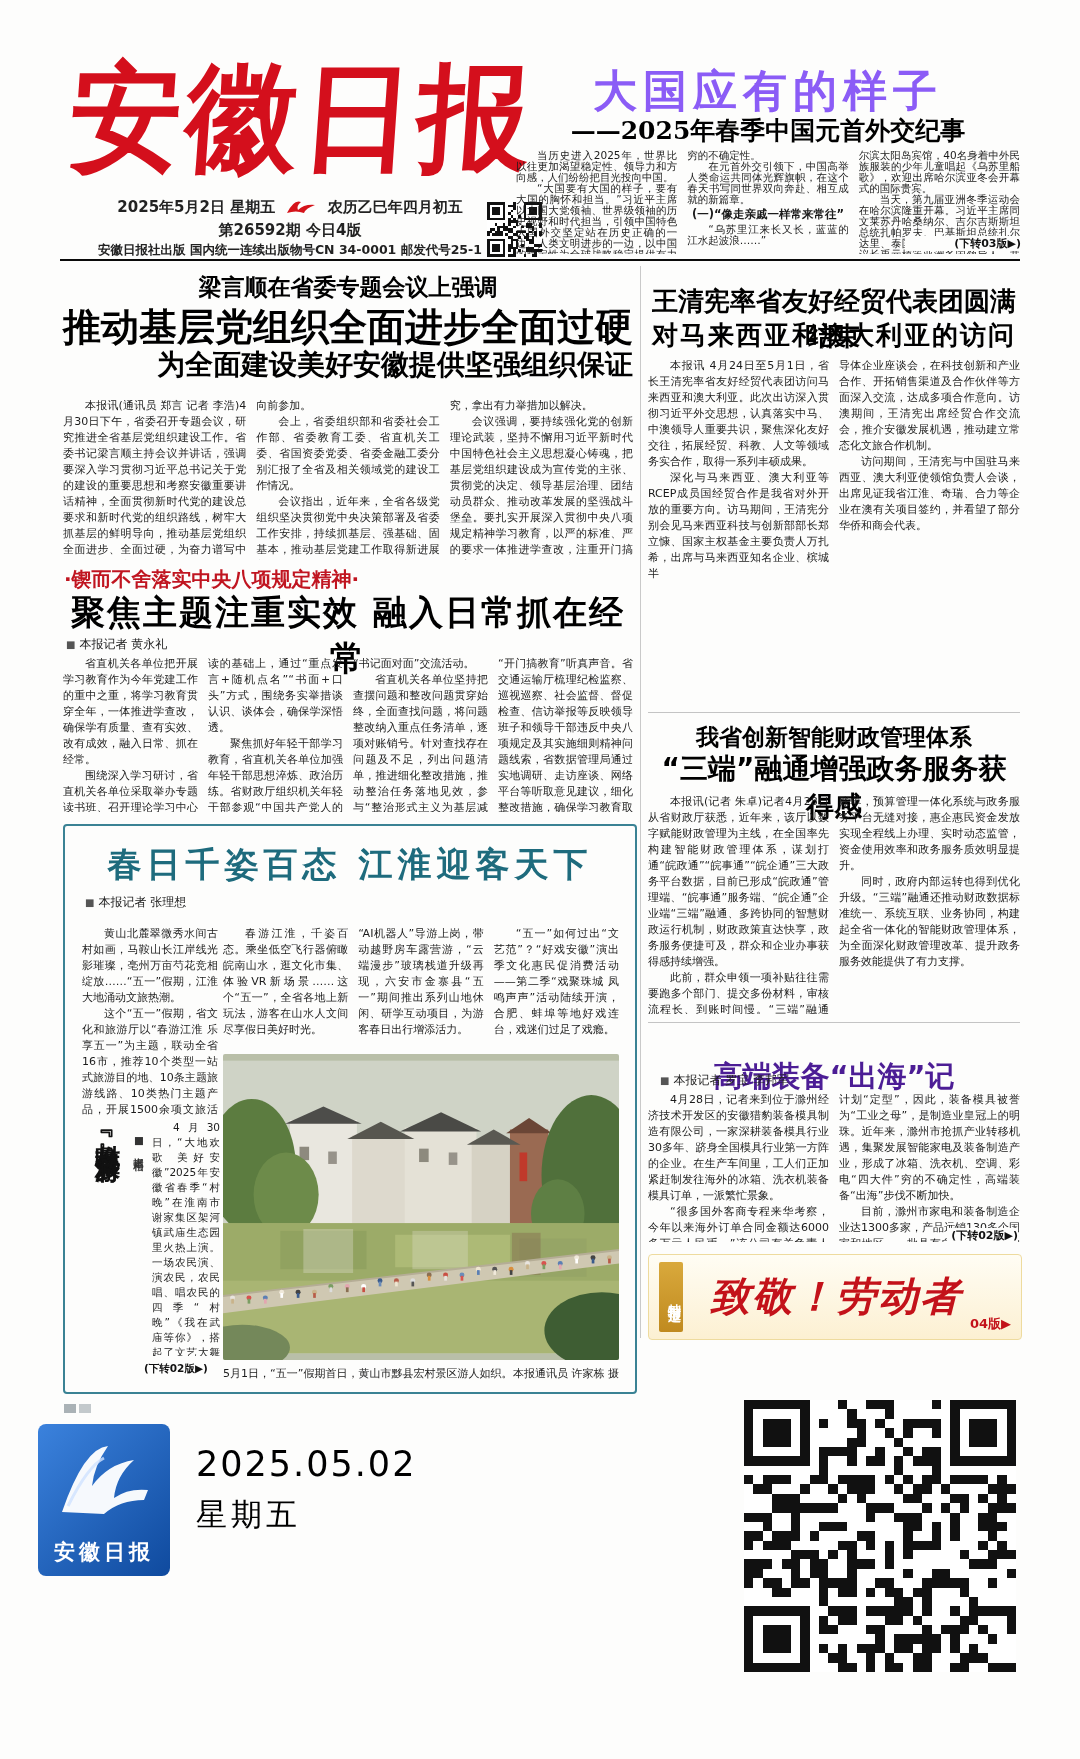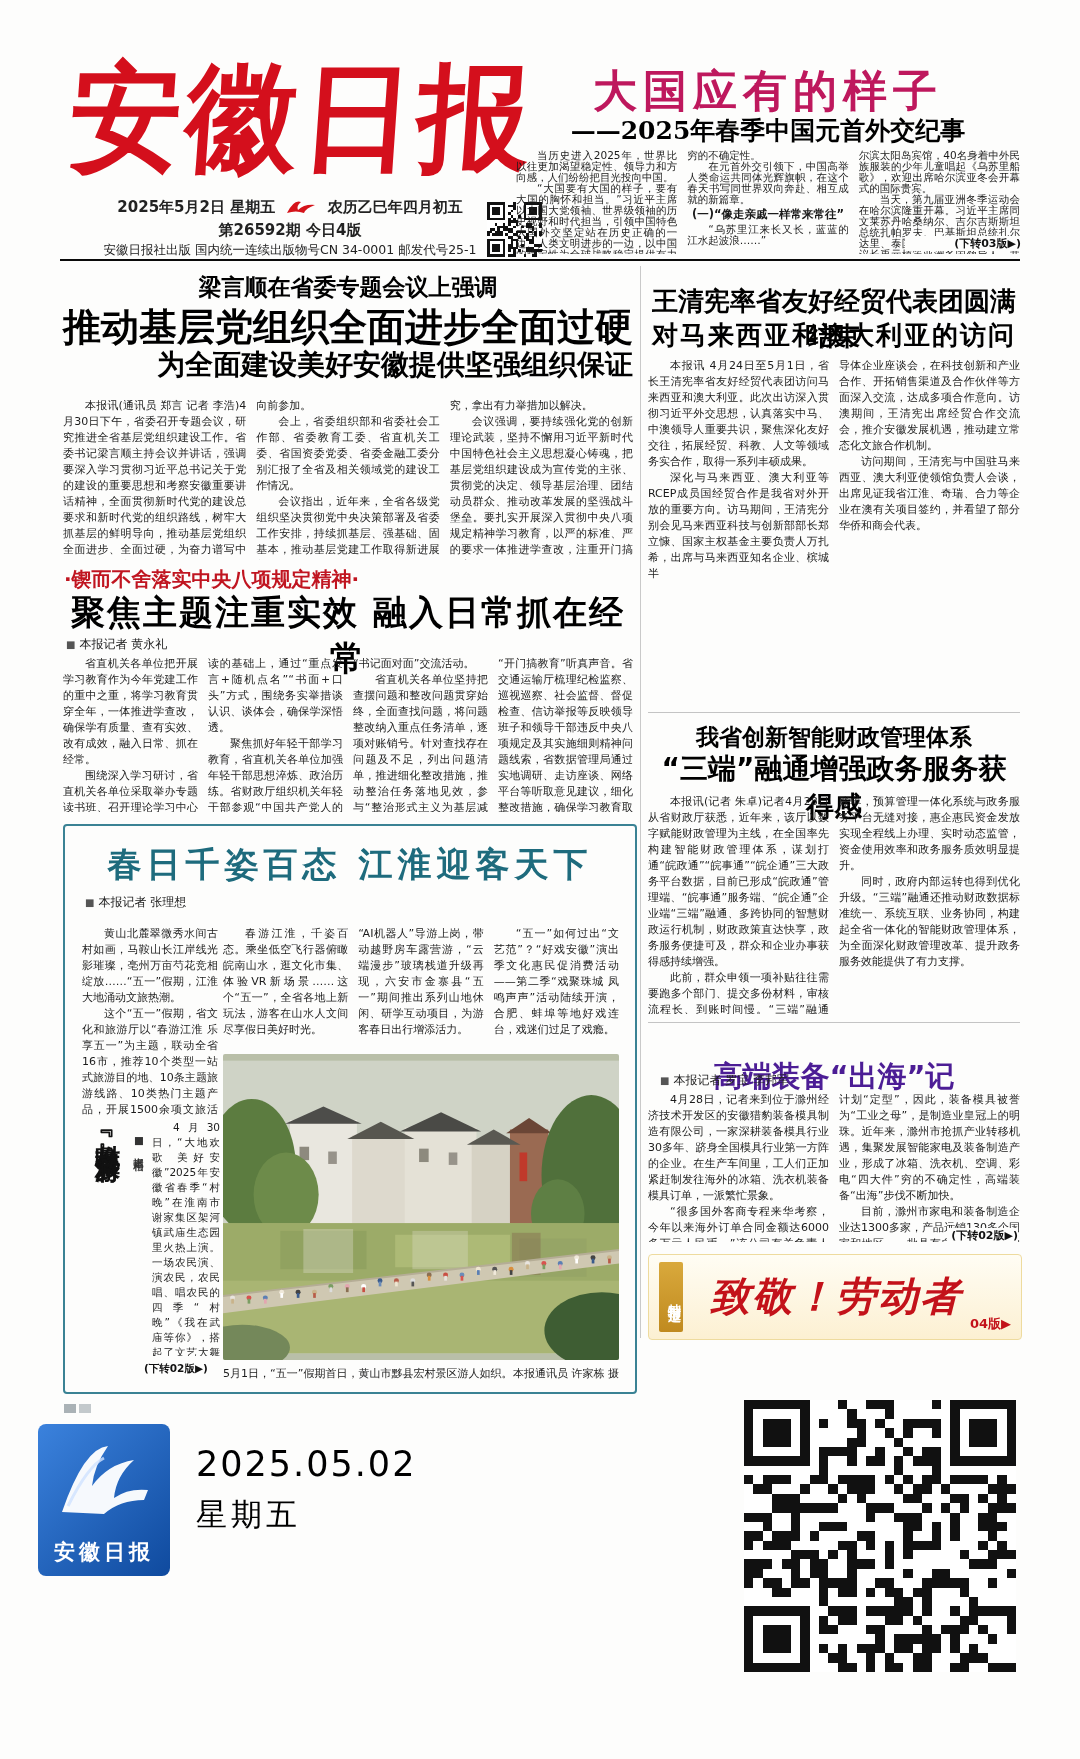--- a/index.html
+++ b/index.html
@@ -20,21 +20,21 @@
   
   #masthead-logo{left:70px;top:44px;width:436px;height:152px;font-size:112px;line-height:148px;
     color:#d40f1c;text-align:center;font-family:"DejaVu Serif",serif;font-weight:bold;
     letter-spacing:4px;transform:skewX(-4deg) scaleY(1.04);white-space:nowrap;}
   .mast-line{width:436px;left:72px;text-align:center;color:#222;}
   
   .hrule{border-top:2px solid #0a0a0a;}
   .thin{border-top:1px solid #c4c4c4;}
   .vrule{border-left:1px solid #c9c9c9;}
   
-  #topstory-title{left:516px;top:62px;width:504px;text-align:center;font-size:44px;letter-spacing:6px;color:#be185d;}
+  #topstory-title{left:516px;top:62px;width:504px;text-align:center;font-size:44px;letter-spacing:6px;color:#8b5cf6;}
   #topstory-sub{left:516px;top:114px;width:504px;text-align:center;font-size:25px;font-weight:bold;color:#000;}
   #topstory-body{left:516px;top:150px;width:504px;height:104px;}
   
   #lead-kicker{left:63px;top:272px;width:570px;text-align:center;font-size:23px;color:#000;font-weight:600;}
   #lead-h1{left:63px;top:302px;width:570px;text-align:center;font-size:38px;letter-spacing:0px;color:#000;}
   #lead-h2{left:63px;top:346px;width:570px;text-align:right;font-size:28px;color:#000;}
   #lead-body{left:63px;top:398px;width:570px;height:162px;}
   
   #focus-kicker{left:64px;top:566px;font-size:20px;font-weight:bold;color:#c01520;}
   #focus-head{left:63px;top:590px;width:570px;text-align:center;font-size:34px;color:#000;letter-spacing:2px;}
@@ -98,21 +98,21 @@
   <div class="abs mast-line" style="top:198px;font-size:15px;font-weight:600;">
     <span>2025年5月2日  星期五</span>
     <span style="display:inline-block;vertical-align:-3px;margin:0 6px;">
       <svg width="30" height="17" viewBox="0 0 30 17">
           <path d="M1 15 Q8 1 15 4 Q10 8 12 12 Q18 6 29 7 Q20 10 18 15 Q10 12 1 15 Z" fill="#d5131a"></path>
         </svg>
     </span>
     <span>农历乙巳年四月初五</span>
   </div>
   <div class="abs mast-line" style="top:221px;font-size:15px;font-weight:600;">第26592期   今日4版</div>
-  <div class="abs mast-line" style="top:242px;font-size:12.5px;">安徽日报社出版  国内统一连续出版物号CN 34-0001  邮发代号25-1</div>
+  <div class="abs mast-line" style="top:242px;font-size:12.5px;font-weight:bold;">安徽日报社出版  国内统一连续出版物号CN 34-0001  邮发代号25-1</div>
   <div class="abs qr" id="qr-small"><svg xmlns="http://www.w3.org/2000/svg" viewBox="0 0 21 21" width="100%" height="100%" shape-rendering="crispEdges">
         <rect width="21" height="21" fill="#fff"></rect>
         <rect x="10" y="0" width="1" height="1" fill="#111"></rect>
         <rect x="8" y="1" width="1" height="1" fill="#111"></rect>
         <rect x="9" y="1" width="1" height="1" fill="#111"></rect>
         <rect x="10" y="1" width="1" height="1" fill="#111"></rect>
         <rect x="10" y="2" width="1" height="1" fill="#111"></rect>
         <rect x="9" y="3" width="1" height="1" fill="#111"></rect>
         <rect x="8" y="4" width="1" height="1" fill="#111"></rect>
         <rect x="9" y="5" width="1" height="1" fill="#111"></rect>

